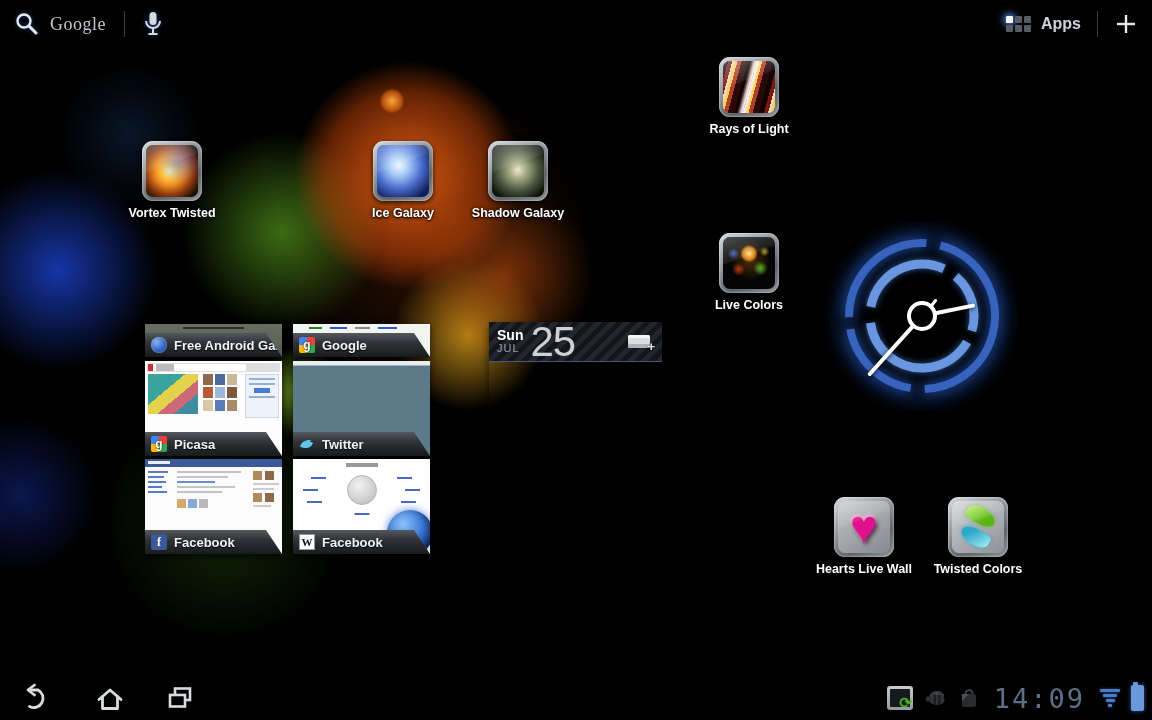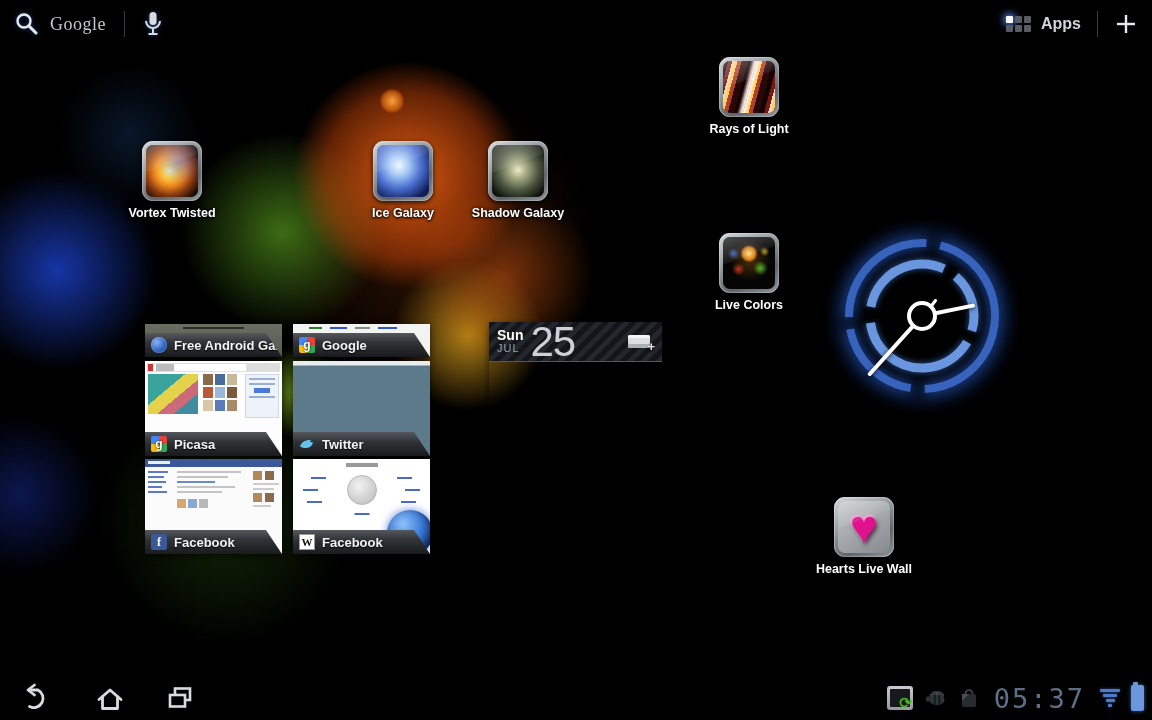--- a/index.html
+++ b/index.html
@@ -247,20 +247,29 @@
     <div class="sc-label">Live Colors</div>
   </div>
   <div class="shortcut" style="left:806px; top:497px;">
     <div class="frame">
         <div class="art art-hearts">
           <span class="heart">♥</span>
         </div>
       </div>
     <div class="sc-label">Hearts Live Wall</div>
   </div>
+  <div class="shortcut" style="left:920px; top:497px;">
+    <div class="frame">
+        <div class="art art-twisted">
+          <div class="drop d-green"></div>
+          <div class="drop d-cyan"></div>
+        </div>
+      </div>
+    <div class="sc-label">Twisted Colors</div>
+  </div>
 
   <div class="bookmarks">
 
     <div class="bm-card" style="left:0; top:0; height:33px;">
       <div class="bm-thumb sliver-fag"></div>
       <div class="bm-bar">
         <span class="fav fav-globe"></span>
         <span class="bm-label">Free Android Game…</span>
       </div>
     </div>
@@ -432,21 +441,21 @@
         <ellipse cx="13" cy="12" rx="7.5" ry="5" fill="#32363b"></ellipse>
         <rect x="9.5" y="7" width="2.6" height="10" fill="#1c1f22"></rect>
         <rect x="14" y="7" width="2.6" height="10" fill="#1c1f22"></rect>
         <circle cx="4.5" cy="11" r="2.8" fill="#2c3034"></circle>
       </svg>
       <svg width="20" height="24" viewBox="0 0 20 24">
         <path d="M6.5 8 a3.5 4 0 0 1 7 0" fill="none" stroke="#3c4045" stroke-width="2"></path>
         <rect x="3" y="8" width="14" height="13" rx="2" fill="#282b2f"></rect>
         <polygon points="3,8 10,8 3,15" fill="#4a4e53"></polygon>
       </svg>
-      <span class="time">05:37</span>
+      <span class="time">14:09</span>
       <span class="signal">
         <i style="width:20px"></i>
           <i style="width:14px"></i>
           <i style="width:9px"></i>
           <i style="width:4px"></i>
       </span>
       <span class="battery"></span>
     </div>
   </div>
 </div>

